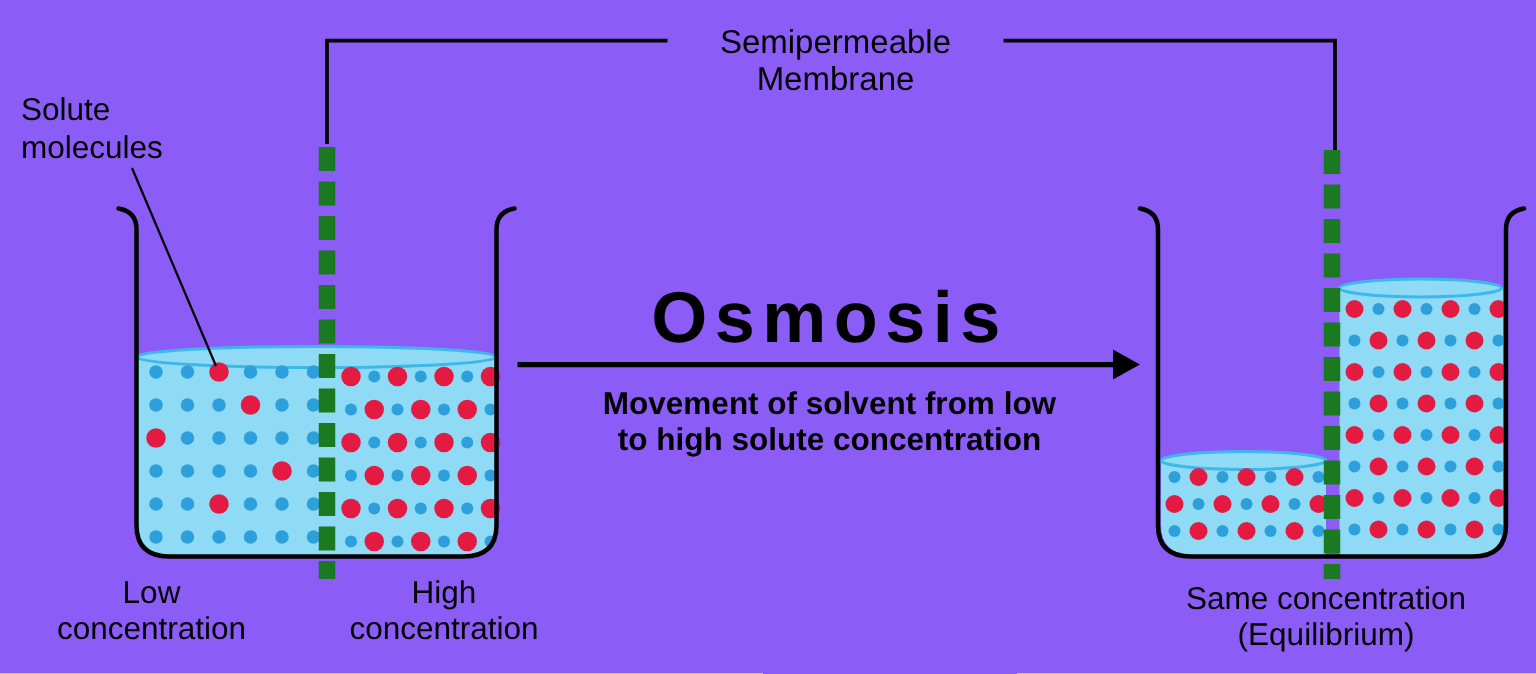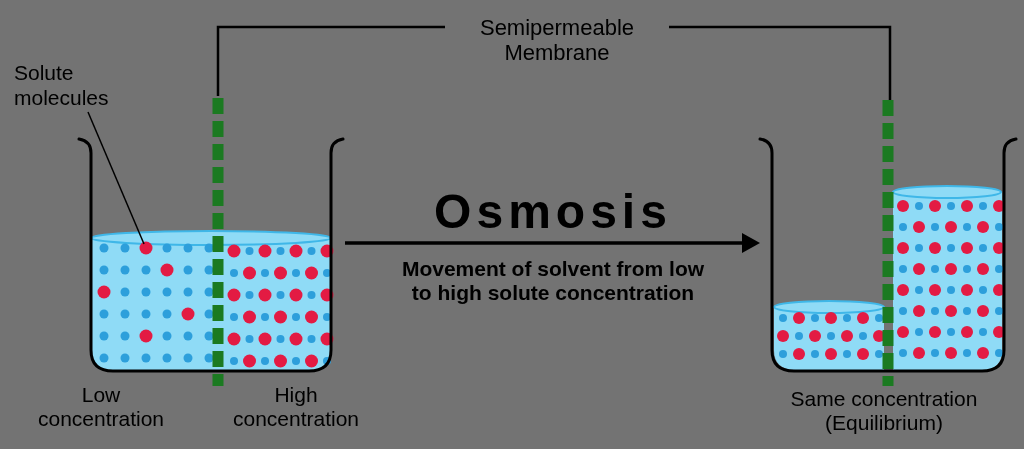--- a/index.html
+++ b/index.html
@@ -1,16 +1,16 @@
 <!DOCTYPE html>
 <html><head>
 <meta charset="utf-8">
 <style>
   html,body { margin:0; padding:0; background:#ffffff; }
-  .stage { position:relative; width:1024px; height:449px; background:#737373; overflow:hidden; }
+  .stage { position:relative; width:1024px; height:449px; background:#8b5cf6; overflow:hidden; }
   svg { position:absolute; left:0; top:0; }
   text { font-family:"Liberation Sans", sans-serif; fill:#000000; }
   .title-text { font-size:48px; font-weight:bold; letter-spacing:5px; }
   .subtitle-text { font-size:21px; font-weight:bold; }
   .caption-text { font-size:21px; }
   .membrane-text { font-size:22px; }
 </style>
 </head>
 <body>
 

